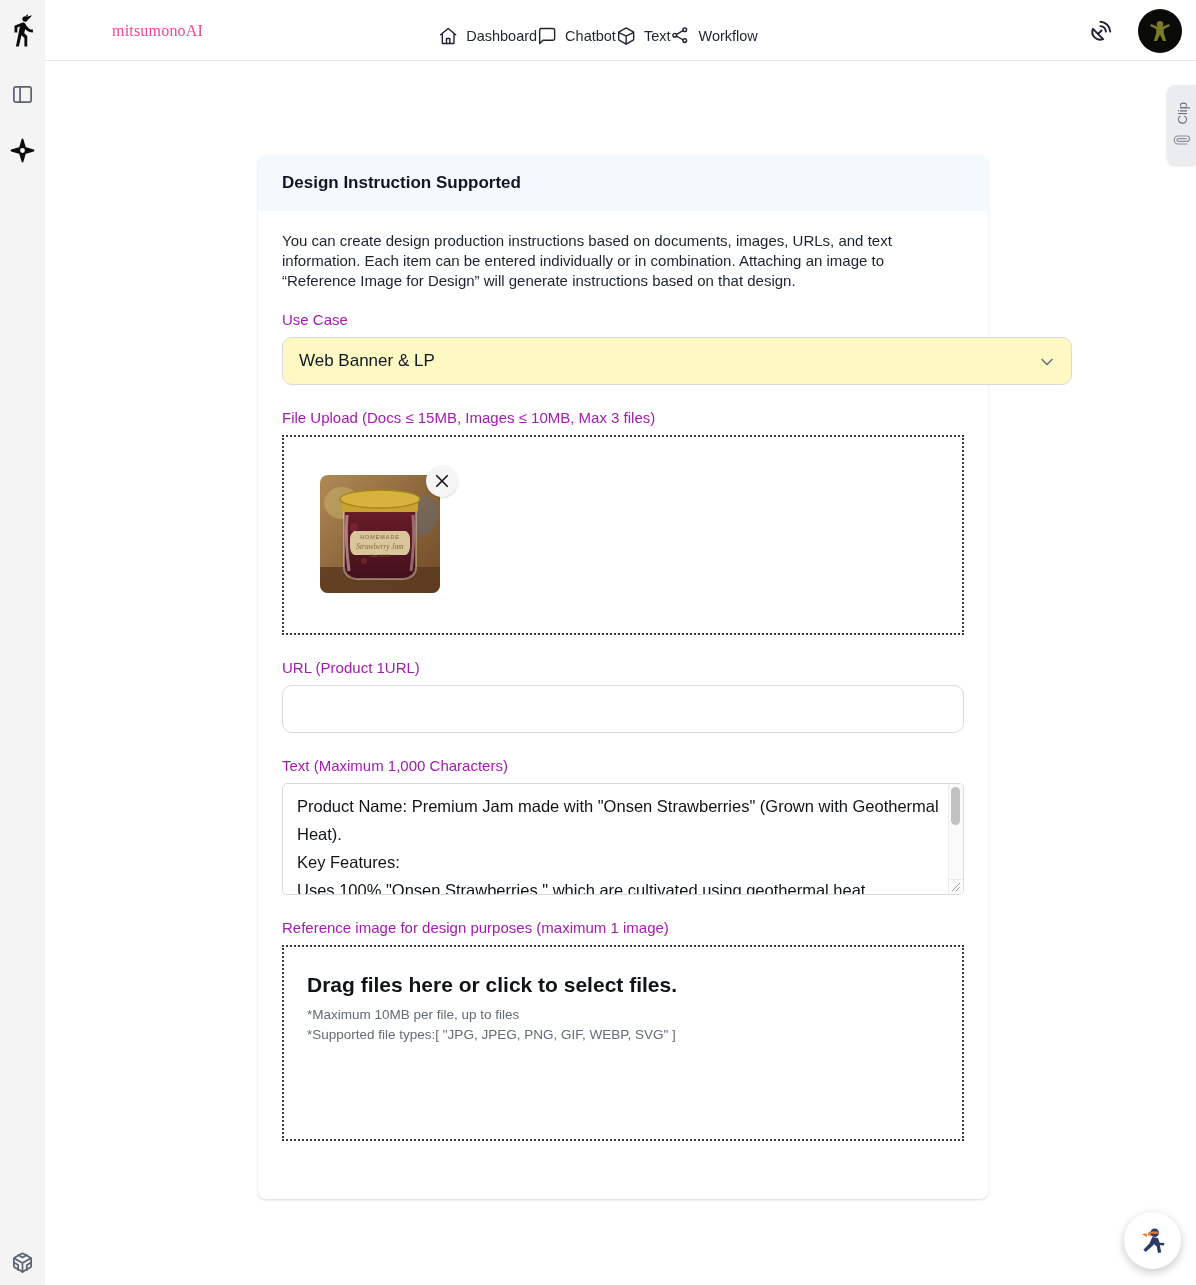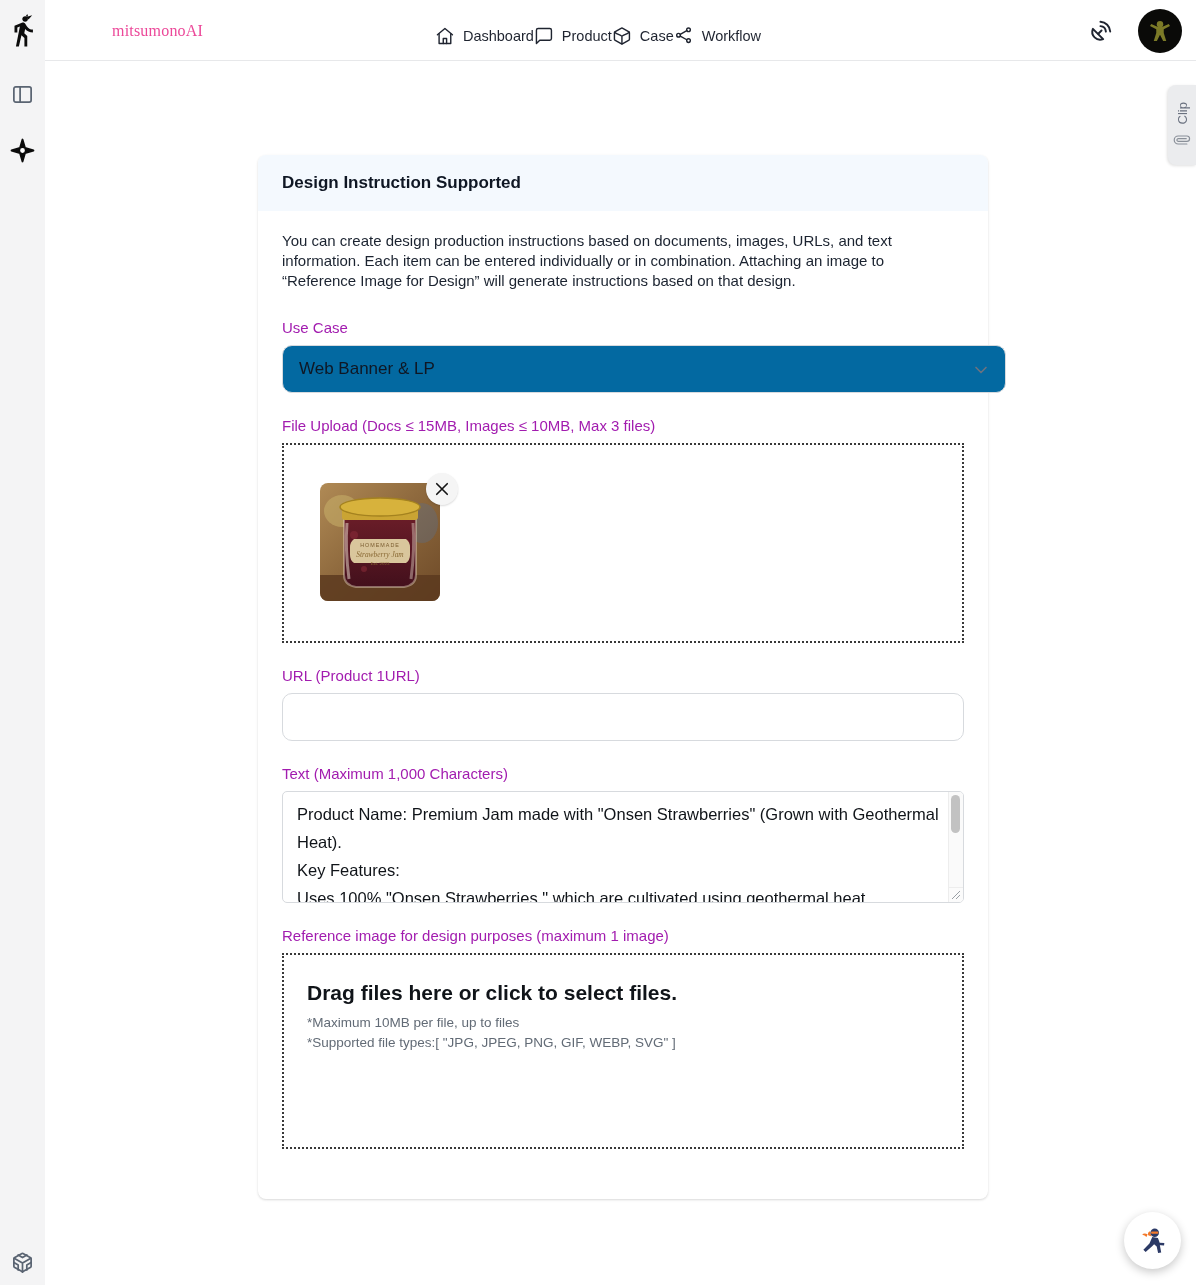--- a/index.html
+++ b/index.html
@@ -25,23 +25,23 @@
   
   .clip-tab { position:absolute; right:0; top:85px; width:28px; height:80px; background:#ebecee; border-radius:8px 0 0 8px; box-shadow:-1px 1px 3px rgba(0,0,0,.12); display:flex; flex-direction:column; align-items:center; justify-content:center; gap:8px; cursor:pointer; z-index:18; }
   .clip-label { writing-mode:vertical-rl; transform:rotate(180deg); font-size:13px; color:#6b7280; }
   .clip-tab svg { width:16px; height:16px; stroke:#8a9099; fill:none; stroke-width:1.8; stroke-linecap:round; stroke-linejoin:round; transform:rotate(45deg); }
 
   
   .card { position:absolute; left:258px; top:155px; width:730px; height:1044px; background:#fff; border-radius:8px; box-shadow:0 1px 3px rgba(0,0,0,.1), 0 1px 2px rgba(0,0,0,.06); }
   .card-header { background:#f4f9fe; border-radius:8px 8px 0 0; padding:18px 24px; }
   .card-title { font-size:17px; font-weight:bold; color:#0f1724; }
   .card-body { padding:20px 24px 24px 24px; }
-  .desc { font-size:15px; line-height:20px; color:#1b2330; width:678px; margin-bottom:28px; }
+  .desc { font-size:15px; line-height:20px; color:#1b2330; width:678px; margin-bottom:20px; }
   .field-label { font-size:15px; color:#a21caf; margin-bottom:9px; }
-  .select-box { position:relative; width:724px; height:48px; border:1px solid #d7dade; border-radius:10px; background:#0369a1; display:flex; align-items:center; padding:0 44px 0 16px; font-size:17px; color:#0f1724; cursor:pointer; margin-bottom:24px; }
+  .select-box { position:relative; width:790px; height:48px; border:1px solid #d7dade; border-radius:10px; background:#fef9c3; display:flex; align-items:center; padding:0 44px 0 16px; font-size:17px; color:#0f1724; cursor:pointer; margin-bottom:24px; }
   .select-box svg { position:absolute; right:14px; top:14px; width:20px; height:20px; stroke:#6b7280; fill:none; stroke-width:2; stroke-linecap:round; stroke-linejoin:round; }
   .dropzone { width:682px; border:2px dotted #383838; background:#fff; position:relative; }
   .dz-files { height:200px; margin-bottom:24px; }
   .thumb-wrap { position:absolute; left:36px; top:38px; width:120px; height:114px; }
   .thumb { width:120px; height:118px; border-radius:8px; overflow:hidden; display:block; }
   .thumb-close { position:absolute; right:-18px; top:-10px; width:32px; height:32px; border-radius:50%; background:#f5f5f5; border:none; box-shadow:0 1px 2px rgba(0,0,0,.15); display:flex; align-items:center; justify-content:center; cursor:pointer; }
   .thumb-close svg { width:18px; height:18px; stroke:#141414; stroke-width:2.2; stroke-linecap:round; fill:none; }
   .text-input { width:682px; height:48px; border:1px solid #d7dade; border-radius:10px; padding:0 16px; font-size:16px; font-family:"Liberation Sans",sans-serif; color:#0f1724; outline:none; display:block; margin-bottom:24px; }
   .fake-textarea { position:relative; width:682px; height:112px; border:1px solid #d7dade; border-radius:5px; background:#fff; overflow:hidden; margin-bottom:24px; }
   .fake-textarea .content { position:absolute; left:0; top:0; right:16px; bottom:0; padding:8px 0 0 14px; font-size:16.5px; line-height:28px; color:#101419; white-space:pre-wrap; overflow:hidden; }
@@ -76,28 +76,28 @@
           <path d="M3 10.5 12 3l9 7.5"></path>
           <path d="M5 9.5V21h14V9.5"></path>
           <path d="M10 21v-6h4v6"></path>
         </svg>
       <span>Dashboard</span>
     </div>
     <div class="nav-item">
       <svg viewBox="0 0 24 24">
           <path d="M21 15a2 2 0 0 1-2 2H7l-4 4V5a2 2 0 0 1 2-2h14a2 2 0 0 1 2 2z"></path>
         </svg>
-      <span>Product</span>
+      <span>Chatbot</span>
     </div>
     <div class="nav-item">
       <svg viewBox="0 0 24 24">
           <path d="M21 16V8a1 1 0 0 0-.5-.87l-8-4.6a1 1 0 0 0-1 0l-8 4.6A1 1 0 0 0 3 8v8a1 1 0 0 0 .5.87l8 4.6a1 1 0 0 0 1 0l8-4.6A1 1 0 0 0 21 16z"></path>
           <path d="M3.3 7.6 C7 10 9 10.5 12 12.3 M12 12.3 C15 10.5 17 10 20.7 7.6 M12 12.3 V21.3"></path>
         </svg>
-      <span>Case</span>
+      <span>Text</span>
     </div>
     <div class="nav-item">
       <svg viewBox="0 0 24 24">
           <circle cx="5.5" cy="11" r="2.2"></circle>
           <circle cx="17.5" cy="4.5" r="2.2"></circle>
           <circle cx="17.5" cy="17.5" r="2.2"></circle>
           <path d="M7.6 10 15.4 5.6M7.6 12.2l7.8 4.3"></path>
         </svg>
       <span>Workflow</span>
     </div>

